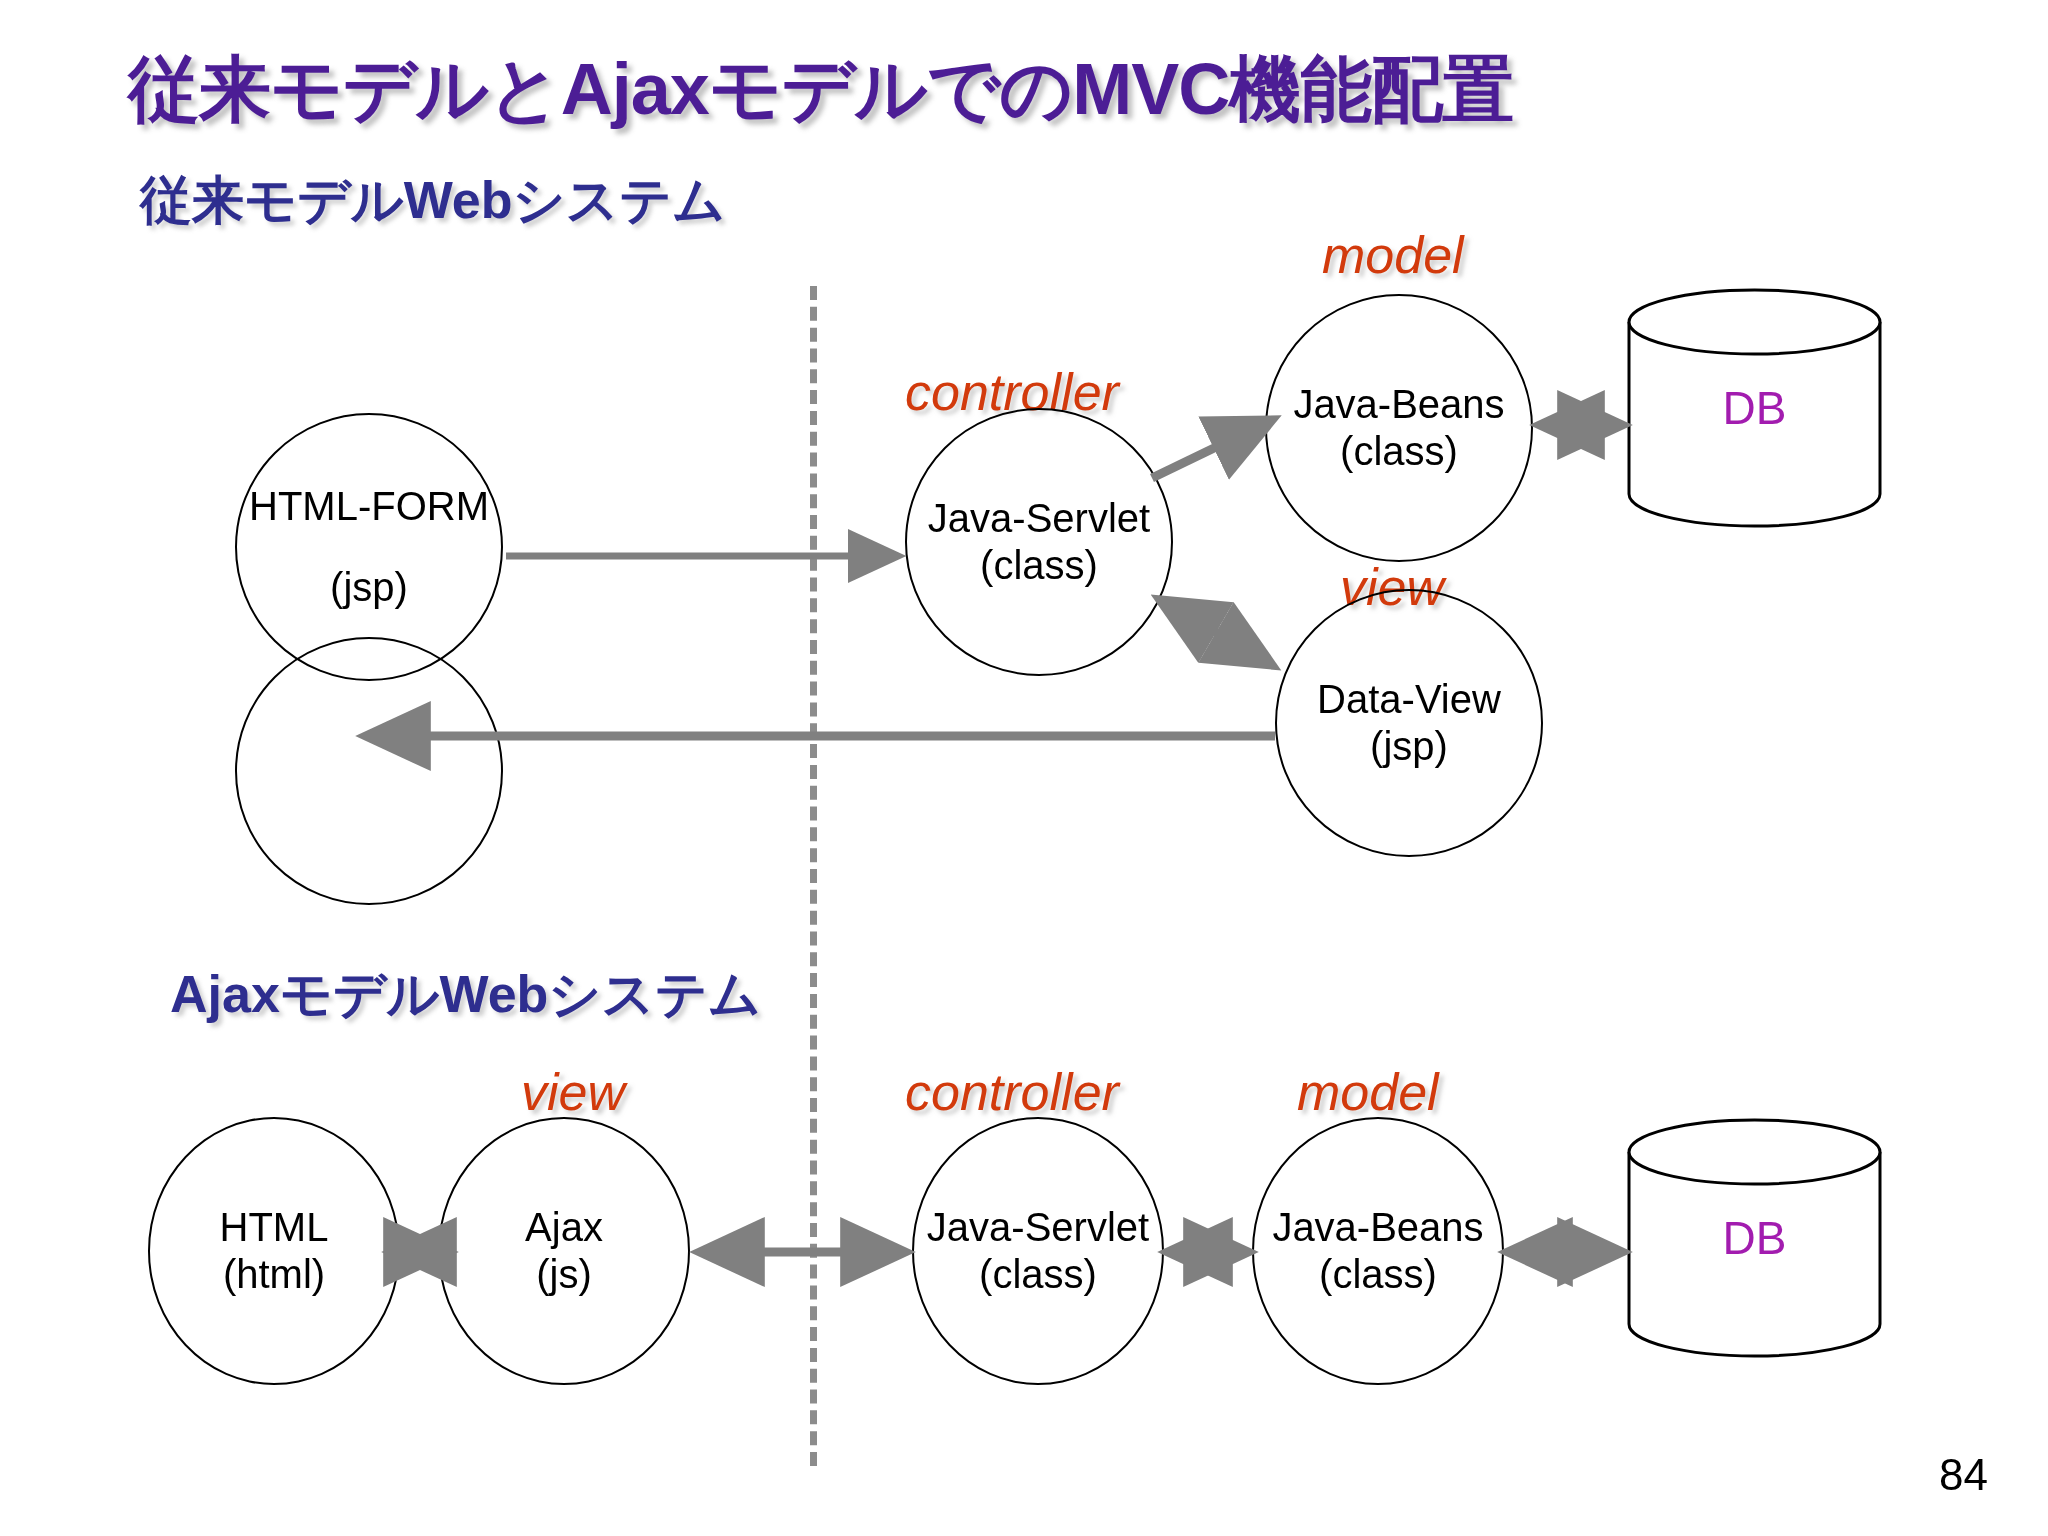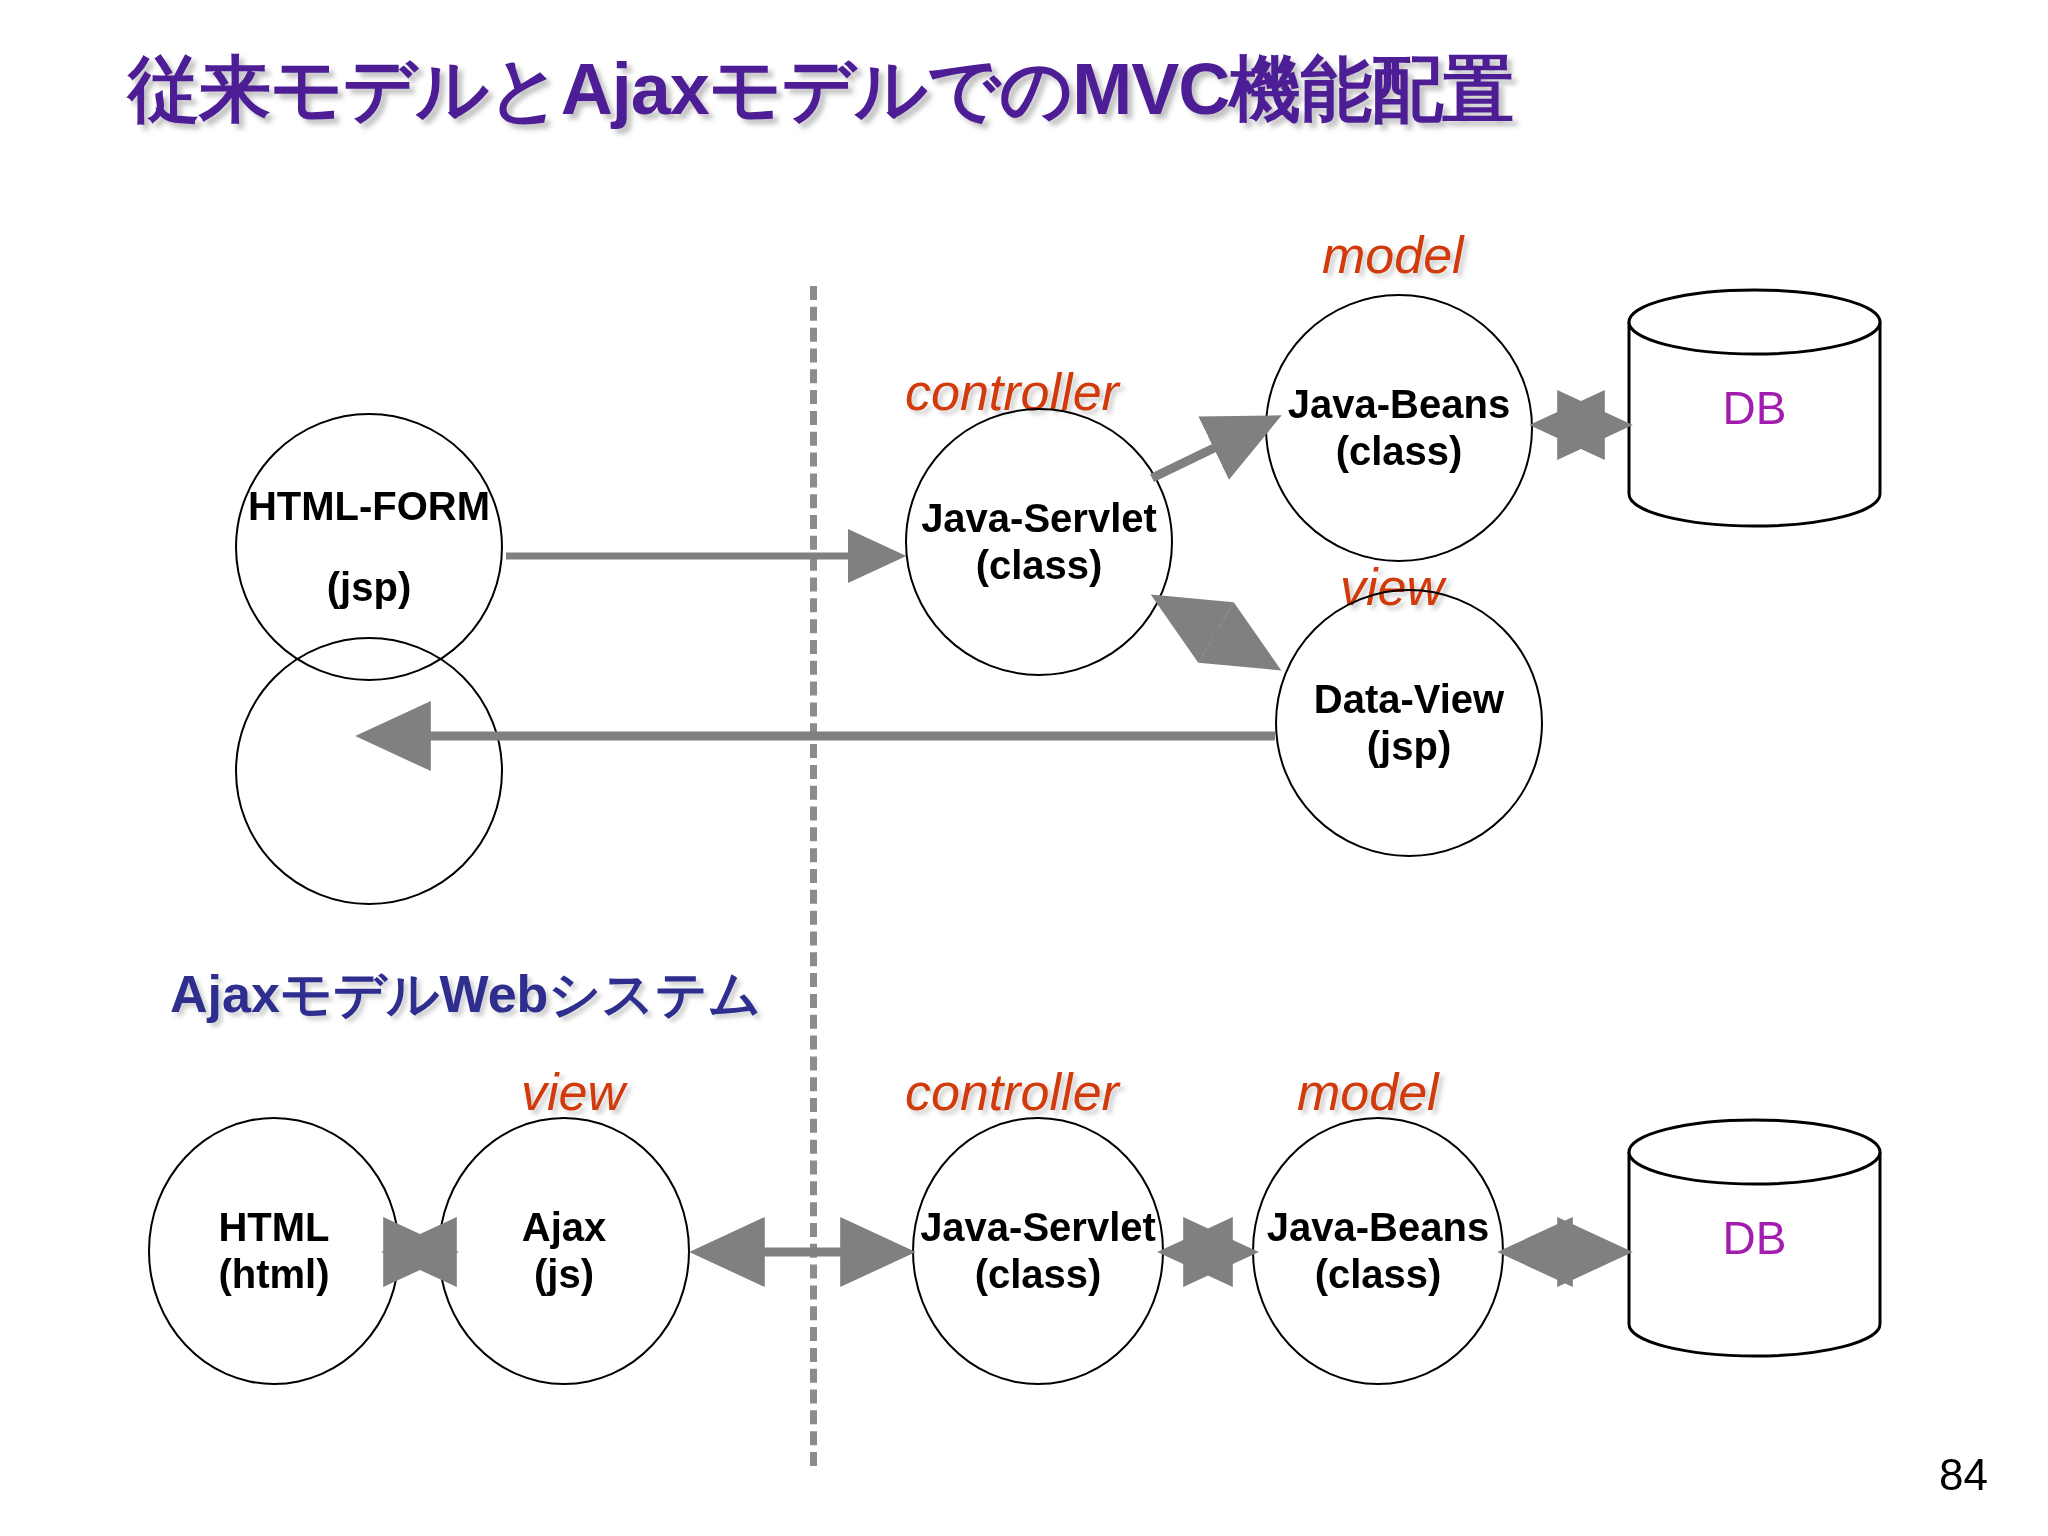--- a/index.html
+++ b/index.html
@@ -67,21 +67,21 @@
     flex-direction: column;
     align-items: center;
     justify-content: center;
     background: transparent;
     color: #000000;
     font-size: 40px;
     line-height: 1.18;
     text-align: center;
     white-space: nowrap;
   }
-  .node .l1, .node .l2 { display: block; font-weight: bold; }
+  .node .l1, .node .l2 { display: block; }
 
   
   #node-html-form   { left: 235px;  top: 413px;  width: 268px; height: 268px; gap: 34px; }
   #node-html-blank  { left: 235px;  top: 637px;  width: 268px; height: 268px; }
   #node-servlet-top { left: 905px;  top: 408px;  width: 268px; height: 268px; }
   #node-beans-top   { left: 1265px; top: 294px;  width: 268px; height: 268px; }
   #node-dataview    { left: 1275px; top: 589px;  width: 268px; height: 268px; }
 
   
   #node-html        { left: 148px;  top: 1117px; width: 252px; height: 268px; }
@@ -143,20 +143,21 @@
     color: #000000;
   }
 </style>
 </head>
 <body>
 
 <div id="slide">
 
   <div class="slide-title">従来モデルとAjaxモデルでのMVC機能配置</div>
 
+  <div class="section-heading" id="heading-legacy">従来モデルWebシステム</div>
 
   <div class="divider"></div>
 
   <div class="role-label" id="role-controller-top">controller</div>
   <div class="role-label" id="role-model-top">model</div>
   <div class="role-label" id="role-view-top">view</div>
 
   <div class="node" id="node-html-form">
     <span class="l1">HTML-FORM</span>
     <span class="l2">(jsp)</span>

